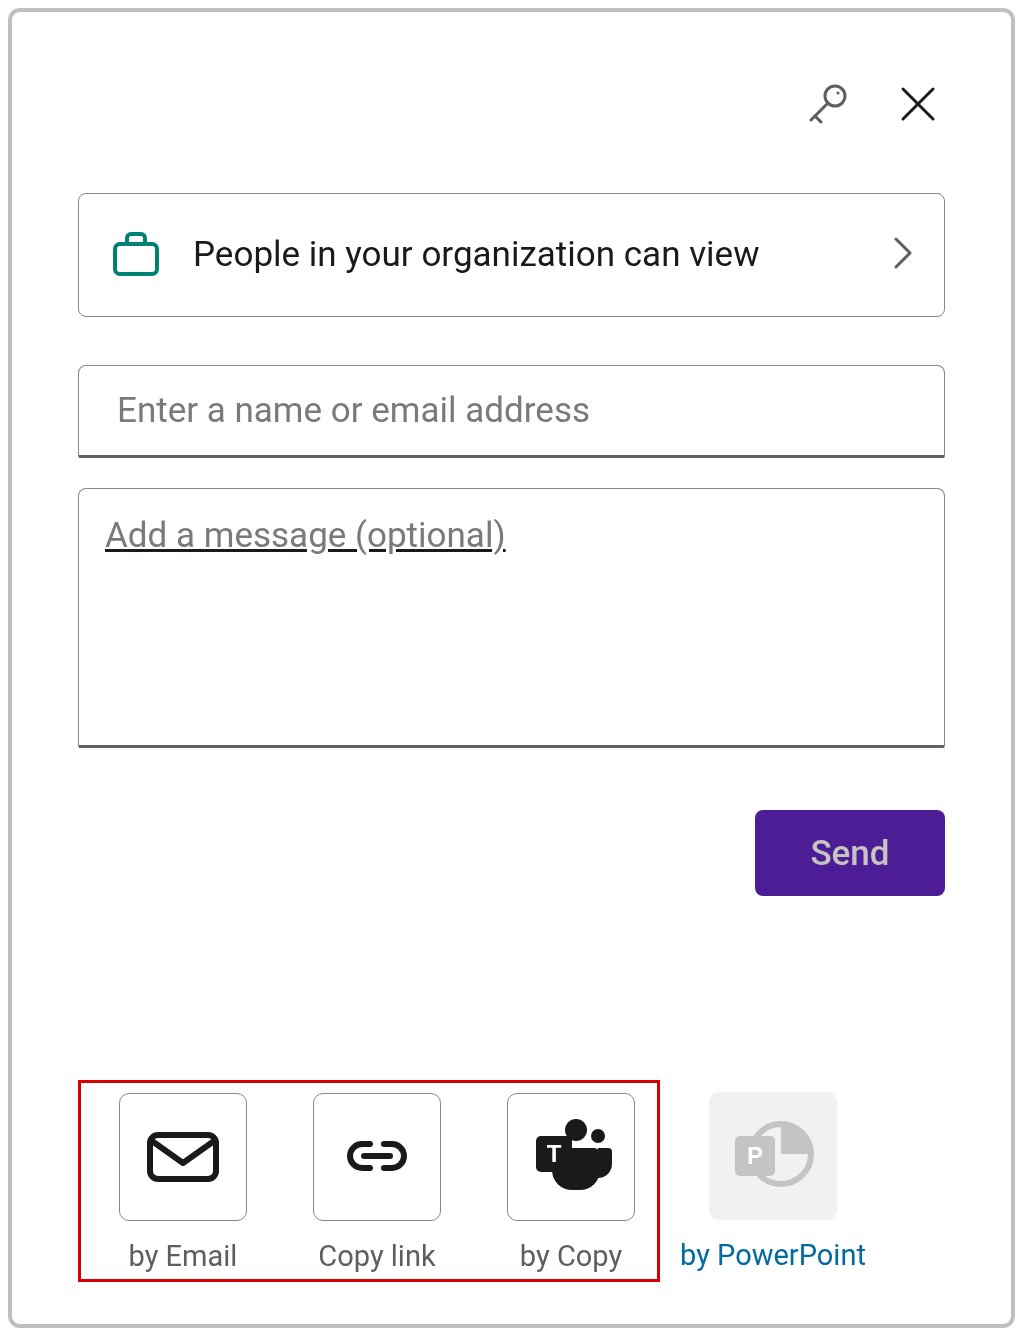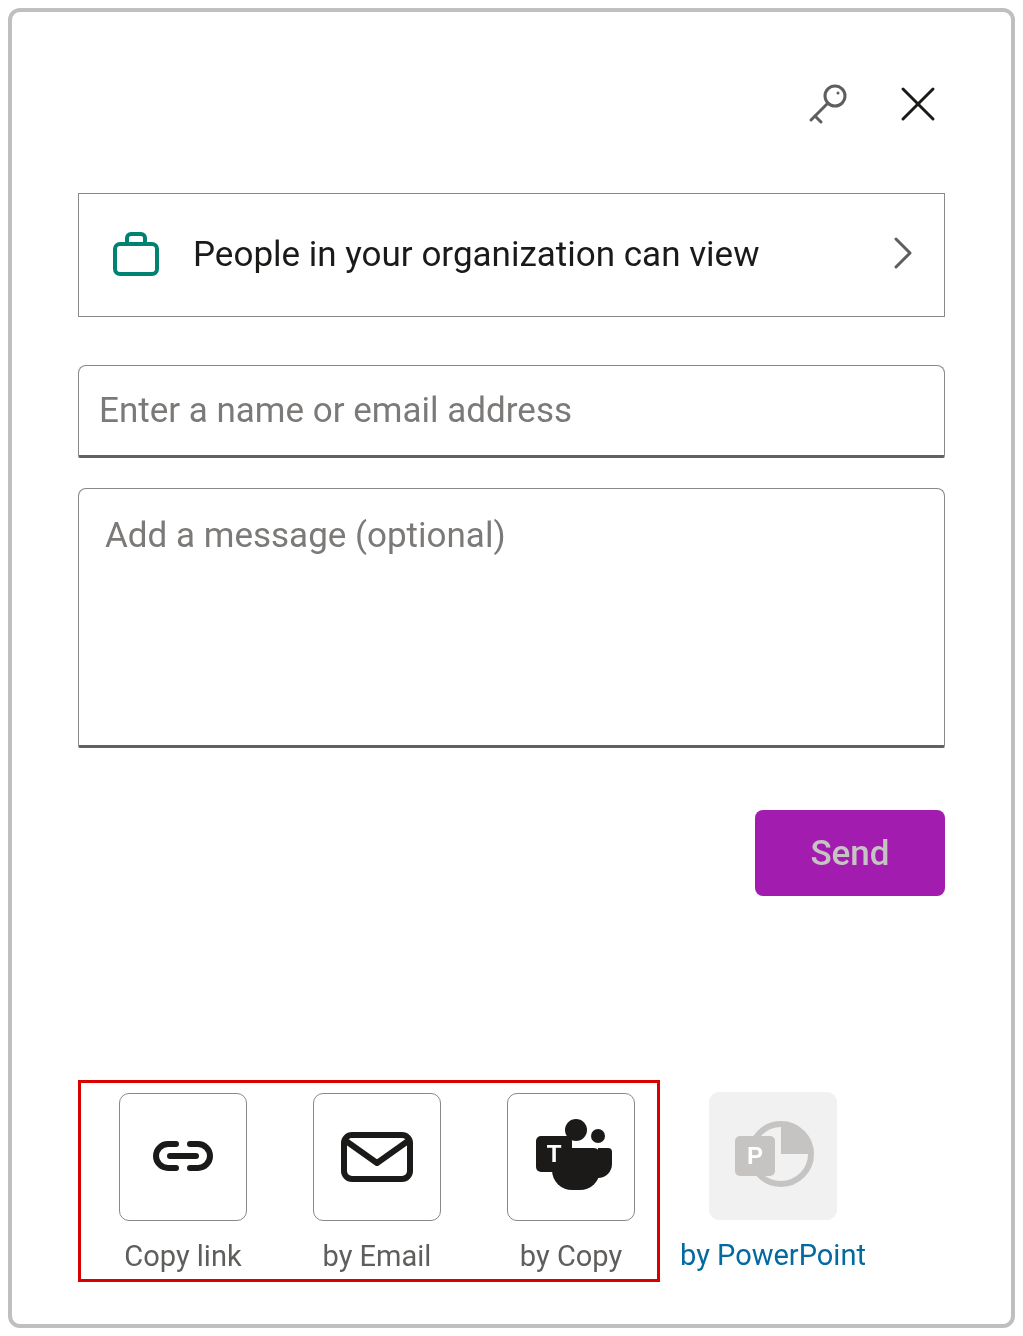--- a/index.html
+++ b/index.html
@@ -52,73 +52,74 @@
       cursor: pointer;
       padding: 0;
       color: #605e5c;
       display: flex;
       align-items: center;
       justify-content: center;
     }
     .permissions-box {
       margin-top: 62px;
       border: 1px solid #8a8886;
-      border-radius: 0;
+      border-radius: 8px;
       display: flex;
       align-items: center;
       padding: 30px 28px;
       cursor: pointer;
     }
     .permissions-text {
       flex: 1;
       font-size: 35px;
       color: #1b1a19;
       line-height: 1.45;
       margin-left: 28px;
       margin-right: 24px;
     }
     .recipients-input {
       margin-top: 48px;
       border: 1px solid #8a8886;
       border-bottom: 3px solid #616161;
       border-radius: 8px 8px 2px 2px;
-      padding: 24px 20px;
+      padding: 24px 38px;
       font-size: 35px;
       color: #1b1a19;
       width: 100%;
       font-family: inherit;
       outline: none;
     }
     .recipients-input::placeholder { color: #7c7a78; }
     .message-input {
       margin-top: 30px;
       border: 1px solid #8a8886;
       border-bottom: 3px solid #616161;
       border-radius: 8px 8px 2px 2px;
       padding: 26px;
       font-size: 35px;
       color: #1b1a19;
       width: 100%;
       height: 260px;
       resize: none;
       font-family: inherit;
       outline: none;
+      text-decoration: underline;
     }
     .message-input::placeholder { color: #7c7a78; }
     .send-row {
       display: flex;
       justify-content: flex-end;
       margin-top: 62px;
     }
     .send-btn {
       width: 190px;
       height: 86px;
       border: none;
       border-radius: 8px;
-      background: #a21caf;
+      background: #4c1d95;
       color: #c6c4c2;
       font-size: 35px;
       font-weight: 500;
       cursor: not-allowed;
       font-family: inherit;
     }
     .options-row {
       position: absolute;
       left: 66px;
       right: 66px;
@@ -220,40 +221,40 @@
   <div class="send-row">
     <button class="send-btn" disabled="">Send</button>
   </div>
 
   <div class="options-row">
     <div class="highlight-wrap">
 
       <div class="option">
         <button class="option-tile">
           <span>
+            <svg width="78" height="58" viewBox="0 0 78 58" fill="none" stroke="#1b1a19" stroke-width="6" stroke-linejoin="round">
+              <rect x="6" y="8" width="66" height="44" rx="8"></rect>
+              <polyline points="8,14 39,36 70,14" stroke-linecap="round"></polyline>
+            </svg>
+          </span>
+        </button>
+        <span class="option-label">by Email</span>
+      </div>
+
+      <div class="option">
+        <button class="option-tile">
+          <span>
             <svg width="74" height="46" viewBox="0 0 74 46" fill="none" stroke="#1b1a19" stroke-width="6" stroke-linecap="round">
               <path d="M30 11 H22 a12 12 0 0 0 0 24 h8"></path>
               <path d="M44 11 H52 a12 12 0 0 1 0 24 h-8"></path>
               <line x1="24" y1="23" x2="50" y2="23"></line>
             </svg>
           </span>
         </button>
         <span class="option-label">Copy link</span>
-      </div>
-
-      <div class="option">
-        <button class="option-tile">
-          <span>
-            <svg width="78" height="58" viewBox="0 0 78 58" fill="none" stroke="#1b1a19" stroke-width="6" stroke-linejoin="round">
-              <rect x="6" y="8" width="66" height="44" rx="8"></rect>
-              <polyline points="8,14 39,36 70,14" stroke-linecap="round"></polyline>
-            </svg>
-          </span>
-        </button>
-        <span class="option-label">by Email</span>
       </div>
 
       <div class="option">
         <button class="option-tile">
           <span>
             <svg width="86" height="80" viewBox="0 0 86 80">
               <circle cx="48" cy="14" r="11" fill="#1b1a19"></circle>
               <circle cx="70" cy="20" r="7" fill="#1b1a19"></circle>
               <path d="M28 32 h38 a6 6 0 0 1 6 6 v16 a20 20 0 0 1 -20 20 h-8 a20 20 0 0 1 -20 -20 v-18 z" fill="#1b1a19"></path>
               <path d="M70 32 h10 a4 4 0 0 1 4 4 v12 a14 14 0 0 1 -14 14 v-30 z" fill="#1b1a19"></path>

